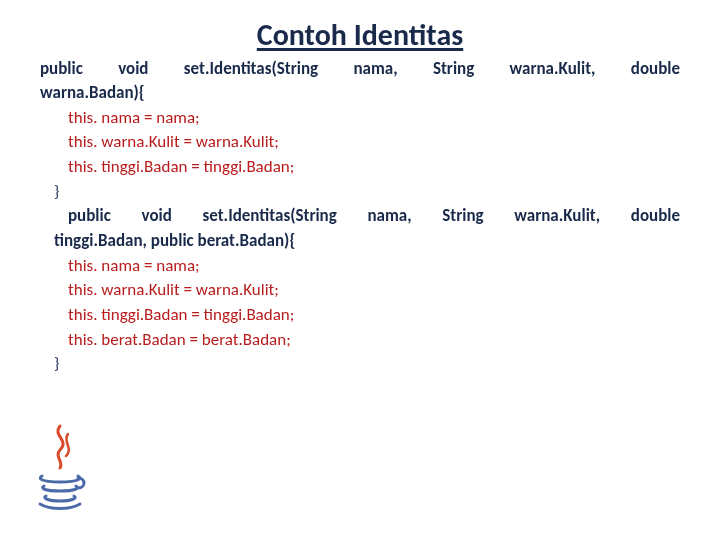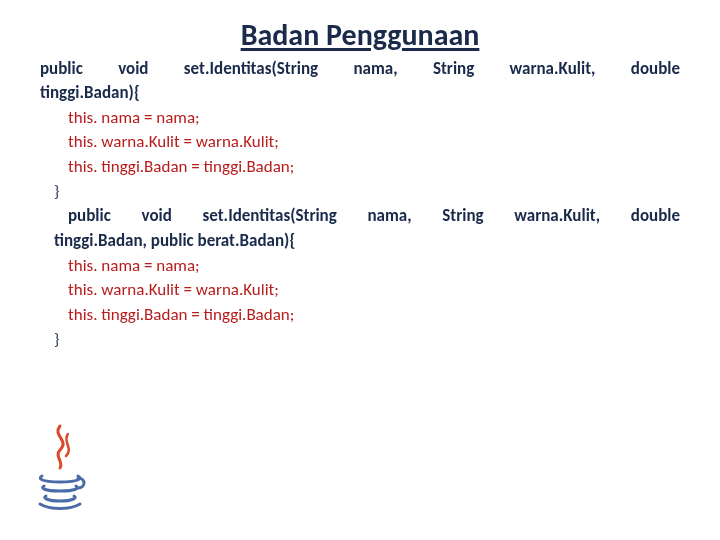--- a/index.html
+++ b/index.html
@@ -66,35 +66,36 @@
     left: 30px;
     bottom: 30px;
     width: 60px;
     height: 90px;
   }
 </style>
 </head>
 <body>
 
 <div class="title">
-  <span>Badan Penggunaan</span><br>
+  <span>Contoh Identitas</span><br>
 </div>
 
 <div class="content">
   <div class="sig">public void set.Identitas(String nama, String warna.Kulit, double</div>
-  <div class="sig-cont">tinggi.Badan){</div>
+  <div class="sig-cont">warna.Badan){</div>
   <div class="body-line">this. nama = nama;</div>
   <div class="body-line">this. warna.Kulit = warna.Kulit;</div>
   <div class="body-line">this. tinggi.Badan = tinggi.Badan;</div>
   <div class="close-brace">}</div>
   <div class="sig2">public void set.Identitas(String nama, String warna.Kulit, double</div>
   <div class="sig2-cont">tinggi.Badan, public berat.Badan){</div>
   <div class="body-line">this. nama = nama;</div>
   <div class="body-line">this. warna.Kulit = warna.Kulit;</div>
   <div class="body-line">this. tinggi.Badan = tinggi.Badan;</div>
+  <div class="body-line">this. berat.Badan = berat.Badan;</div>
   <div class="plain">}</div>
 </div>
 
 <div class="java-logo">
   <svg viewBox="0 0 60 90">
     <path d="M30 6 C22 16 40 20 30 30 C24 36 34 42 30 48" stroke="#d84a2a" stroke-width="3" fill="none" stroke-linecap="round"></path>
     <path d="M38 14 C32 22 44 28 36 36" stroke="#d84a2a" stroke-width="2.5" fill="none" stroke-linecap="round"></path>
     <path d="M12 56 C8 58 10 62 30 62 C50 62 52 58 48 56" stroke="#4a6aa8" stroke-width="3" fill="none" stroke-linecap="round"></path>
     <path d="M14 66 C10 68 14 71 30 71 C46 71 50 68 46 66" stroke="#4a6aa8" stroke-width="3" fill="none" stroke-linecap="round"></path>
     <path d="M16 76 C12 78 18 81 30 81 C42 81 48 78 44 76" stroke="#4a6aa8" stroke-width="3" fill="none" stroke-linecap="round"></path>

